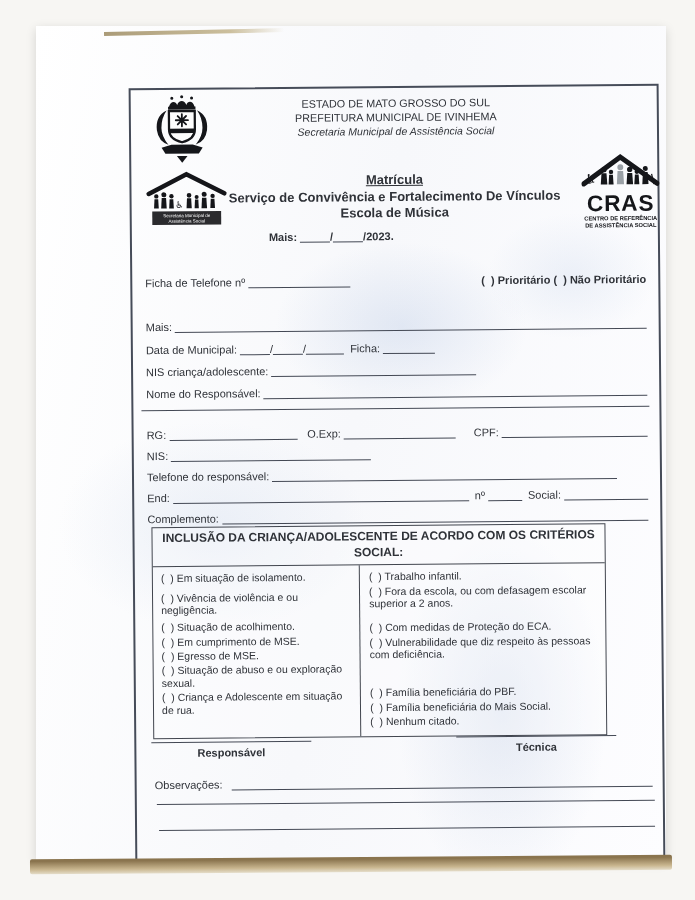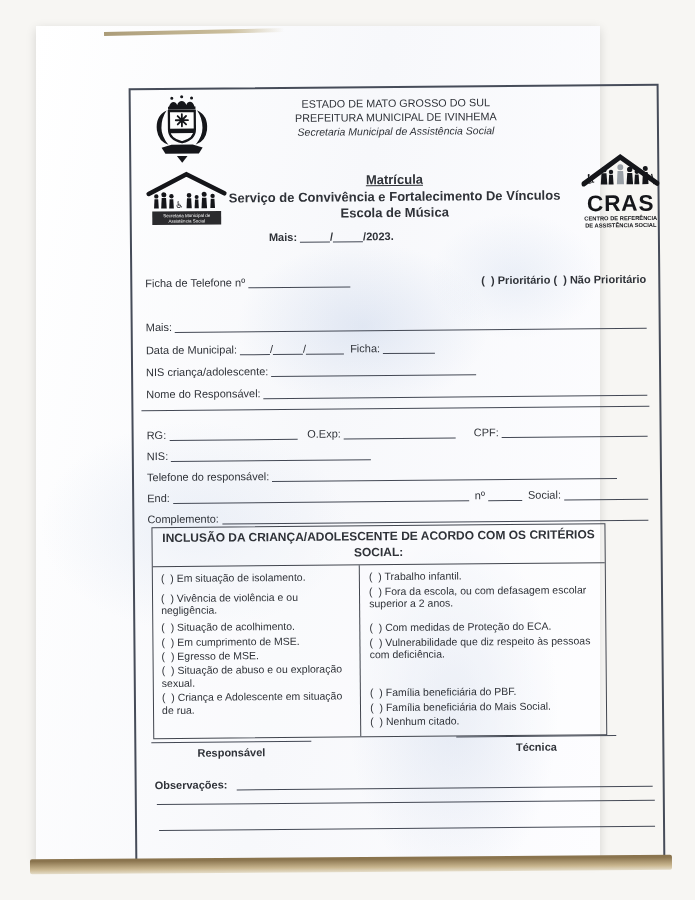--- a/index.html
+++ b/index.html
@@ -3,21 +3,21 @@
 <meta charset="utf-8">
 <style>
   html,body{margin:0;padding:0;}
   body{
     width:695px;height:900px;overflow:hidden;position:relative;
     background:#f7f6f3;
     font-family:"Liberation Sans","DejaVu Sans",sans-serif;
     color:#2f3238;
   }
   .paper{
-    position:absolute;left:36px;top:26px;width:564px;height:834px;
+    position:absolute;left:36px;top:26px;width:630px;height:834px;
     background:
       radial-gradient(ellipse 180px 120px at 58% 36%, rgba(173,192,224,0.30), transparent 70%),
       radial-gradient(ellipse 220px 150px at 28% 60%, rgba(180,198,226,0.22), transparent 70%),
       radial-gradient(ellipse 150px 260px at 74% 82%, rgba(168,186,218,0.26), transparent 70%),
       radial-gradient(ellipse 120px 90px at 85% 30%, rgba(175,195,225,0.20), transparent 70%),
       linear-gradient(100deg,#ffffff 0%,#f7f8fb 50%,#fdfdff 100%);
     box-shadow:0 3px 10px rgba(0,0,0,0.14);
   }
   .fold{
     position:absolute;left:104px;top:30px;width:180px;height:4px;
@@ -58,21 +58,21 @@
   .criteria{position:absolute;left:17px;top:437px;width:452px;border:1.5px solid #41454e;background:rgba(255,255,255,0.25);}
   .crit-header{text-align:center;font-weight:bold;font-size:12px;line-height:1.3;padding:3px 8px 4px;border-bottom:1.5px solid #41454e;}
   .crit-cols{display:flex;align-items:stretch;}
   .col-l{width:42.5%;border-right:1.5px solid #41454e;padding:5px 6px 6px 8px;}
   .col-r{flex:1;padding:5px 6px 6px 9px;}
   .ci{font-size:10.5px;line-height:1.18;margin-bottom:2px;white-space:normal;}
   .mb7{margin-bottom:7px;} .mb5{margin-bottom:5px;}
   .gap12{margin-top:12px;} .gap26{margin-top:26px;}
   
   .sig-label{position:absolute;width:160px;text-align:center;font-weight:bold;}
-  .obs-label{font-weight:bold;}
+  .obs-label{font-weight:normal;}
 </style>
 </head>
 <body>
 
 <div class="paper">
   <div class="form">
 
     <svg class="crest" viewBox="0 0 100 100">
       <g fill="#15161a">
         <circle cx="37" cy="7" r="2"></circle>

